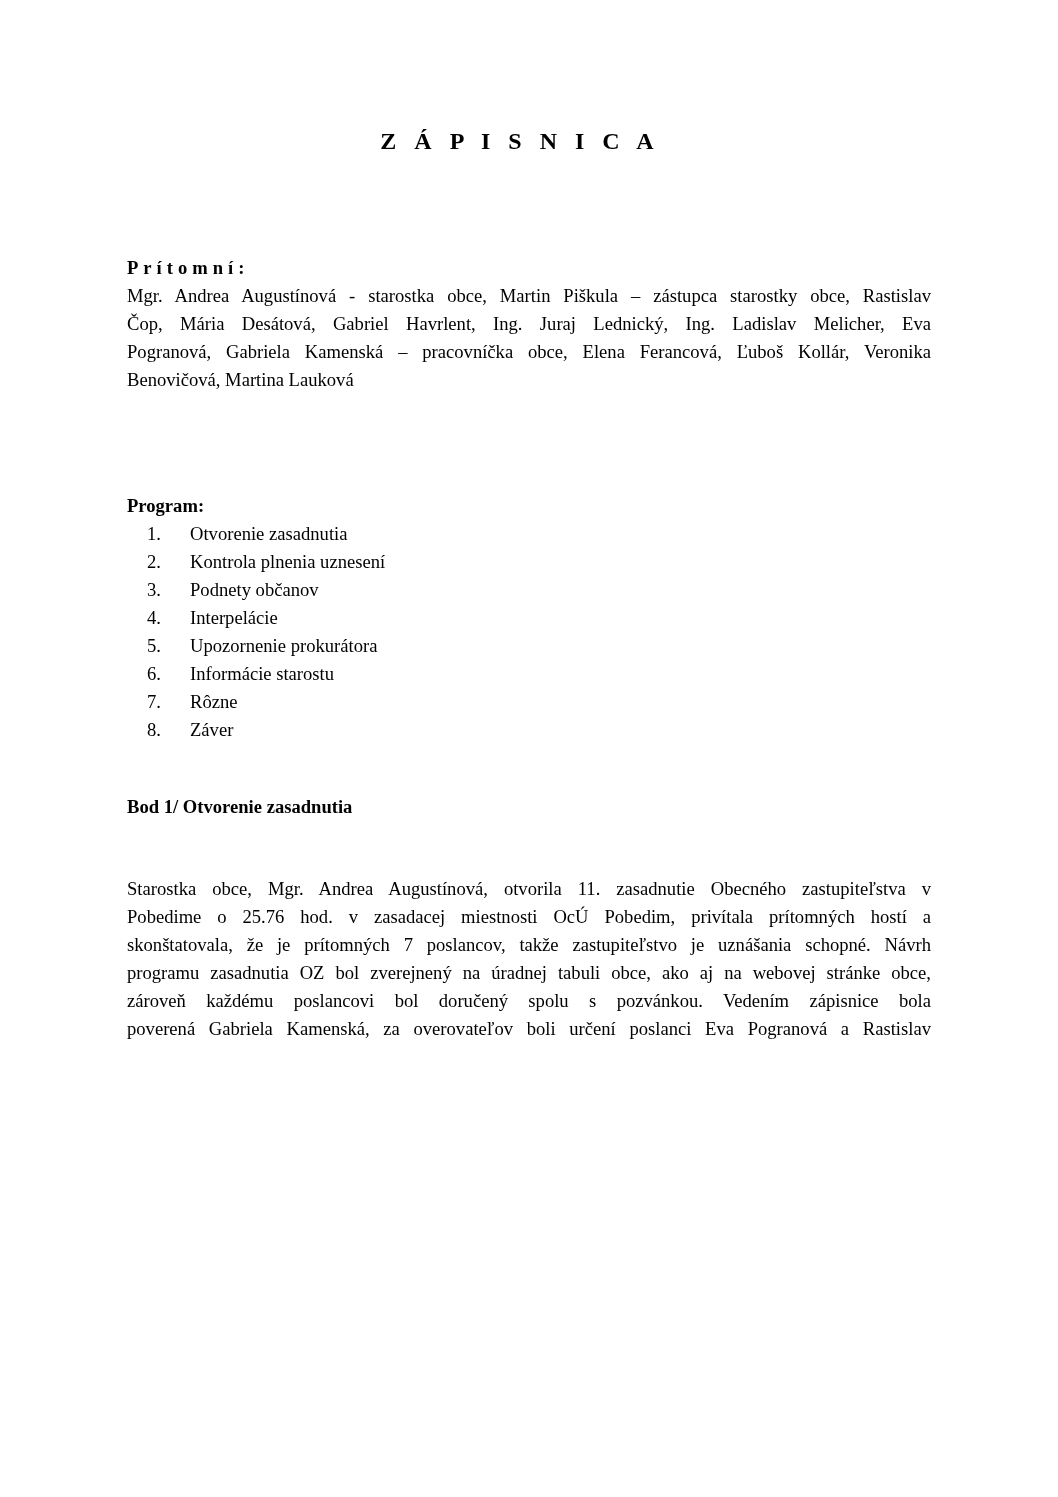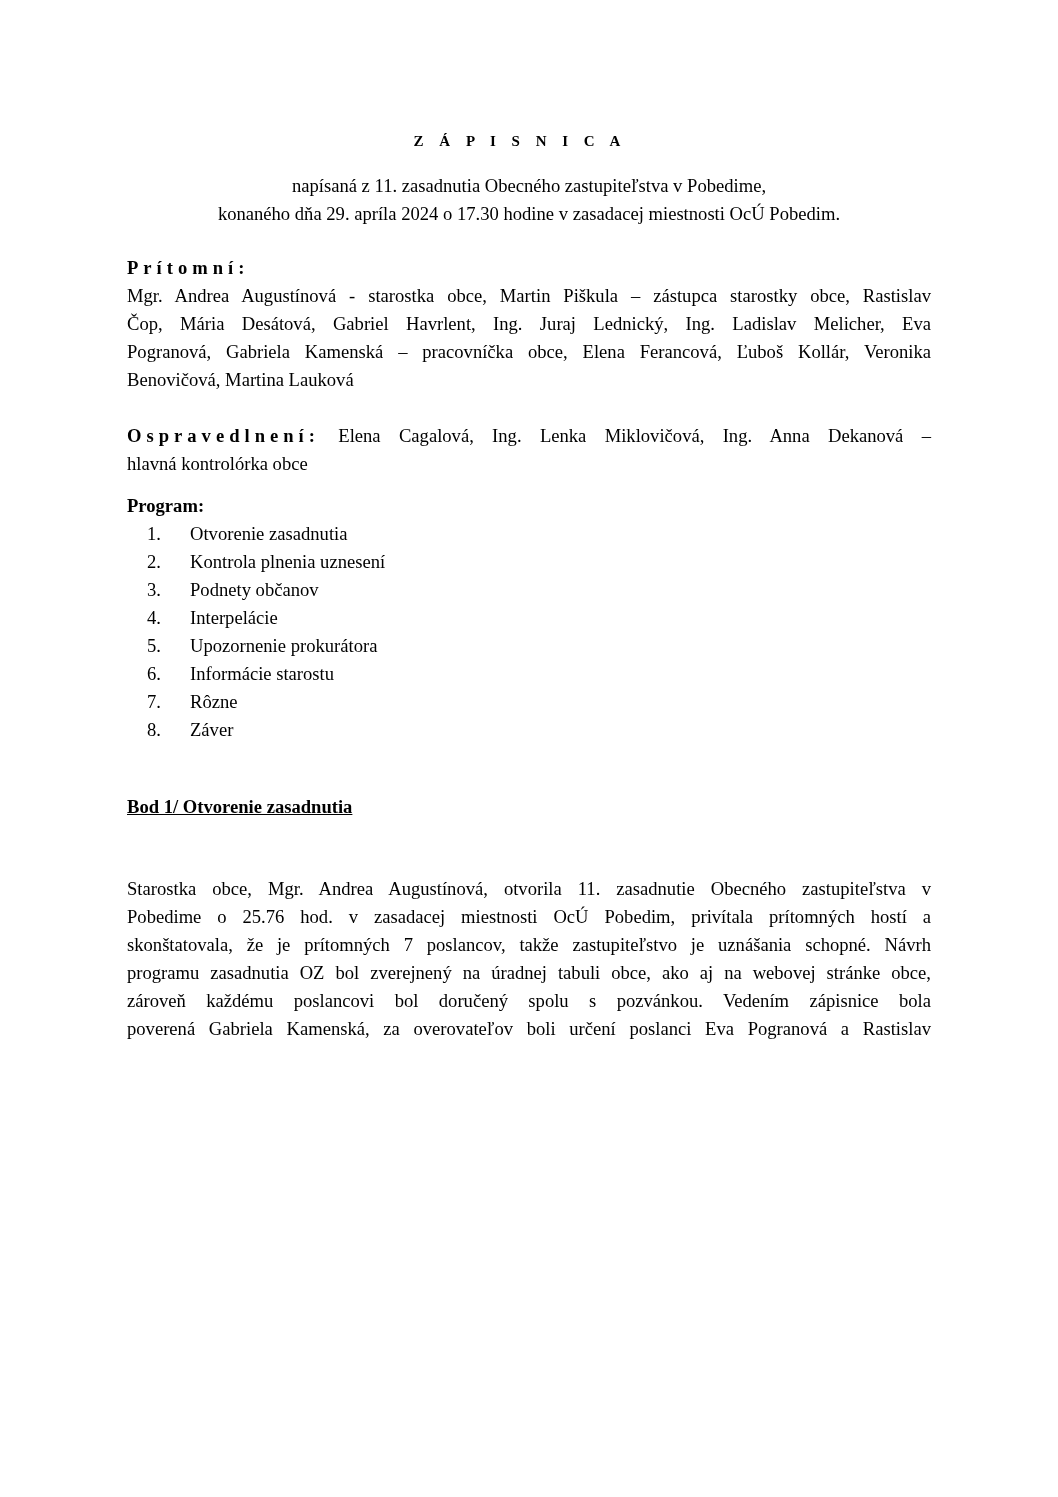--- a/index.html
+++ b/index.html
@@ -21,21 +21,21 @@
       position: absolute;
       left: 0; top: 0;
       width: 1058px; height: 1497px;
     }
     .title {
       position: absolute;
       top: 127px;
       left: 0; width: 1040px;
       text-align: center;
       font-weight: bold;
-      font-size: 15px;
+      font-size: 24px;
       letter-spacing: 6px;
     }
     .subtitle {
       position: absolute;
       top: 172px;
       left: 0; width: 1058px;
       text-align: center;
       line-height: 28px;
     }
     .subtitle div { display: block; }
@@ -61,59 +61,48 @@
     .program li {
       display: flex;
       height: 28px;
     }
     .program .num {
       width: 63px;
       text-align: left;
       padding-left: 20px;
       box-sizing: border-box;
     }
-    .section-heading { top: 793px; text-decoration: underline; }
+    .section-heading { top: 793px; }
     .section-body { top: 843px; margin-top: 32px; }
     .line-just {
       text-align: justify;
       text-align-last: justify;
       font-family: Liberation Serif, serif;
     }
     .line-left {
       text-align: right;
       text-align-last: left;
     }
   </style>
 </head>
 <body>
 
 <div class="page">
 
   <div class="title">Z Á P I S N I C A</div>
 
-  <div class="subtitle">
-    <div>napísaná z 11. zasadnutia Obecného zastupiteľstva  v Pobedime,</div>
-    <div>konaného dňa 29. apríla 2024 o 17.30 hodine v zasadacej miestnosti OcÚ Pobedim.</div>
-  </div>
 
   <div class="block present">
     <div class="spaced-bold">Prítomní:</div>
     <div class="line-just">Mgr. Andrea Augustínová - starostka obce, Martin Piškula – zástupca starostky obce, Rastislav</div>
     <div class="line-just">Čop, Mária Desátová, Gabriel Havrlent, Ing. Juraj Lednický, Ing. Ladislav Melicher, Eva</div>
     <div class="line-just">Pogranová, Gabriela Kamenská – pracovníčka obce, Elena Ferancová, Ľuboš Kollár, Veronika</div>
     <div class="line-left">Benovičová, Martina Lauková</div>
   </div>
 
-  <div class="block excused">
-    <div class="line-just">
-      <span class="spaced-bold">Ospravedlnení:</span>
-      <span>Elena Cagalová, Ing. Lenka Miklovičová, Ing. Anna Dekanová –</span>
-    </div>
-    <div class="line-left">hlavná kontrolórka obce</div>
-  </div>
 
   <div class="block program">
     <div class="bold">Program:</div>
     <ol>
       <li>
           <span class="num">1.</span>
           <span>Otvorenie zasadnutia</span>
         </li>
       <li>
           <span class="num">2.</span>

